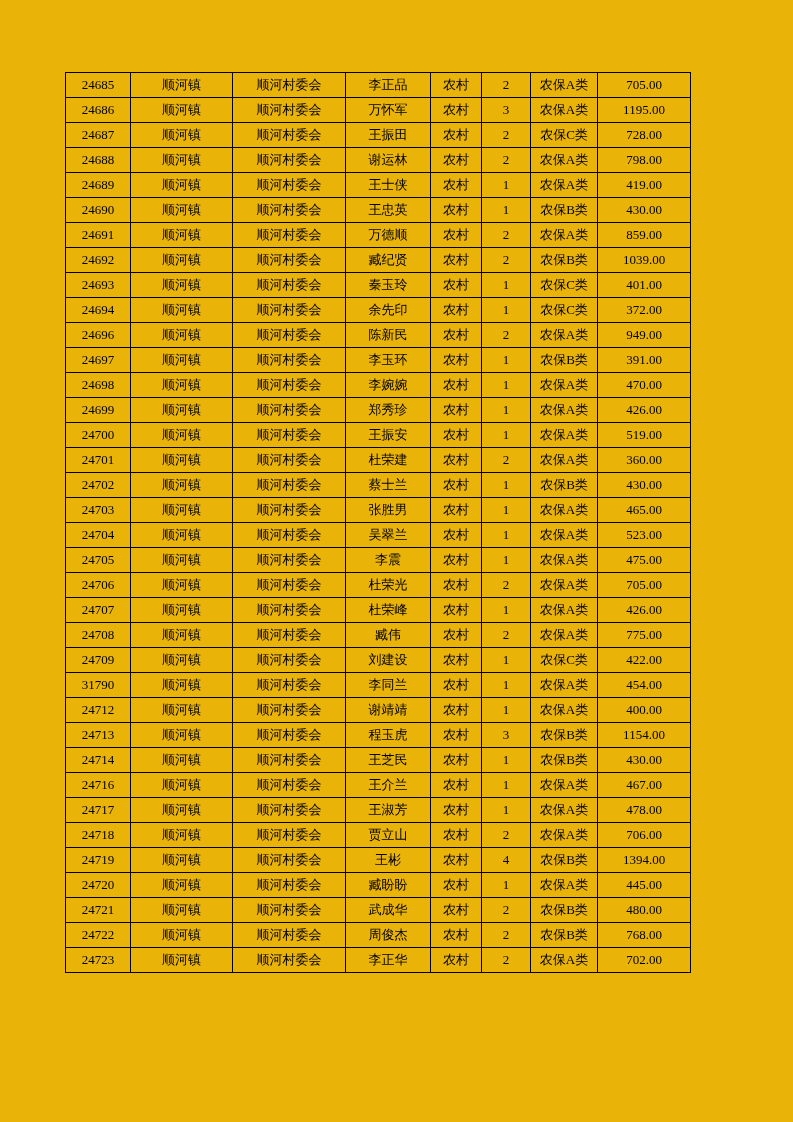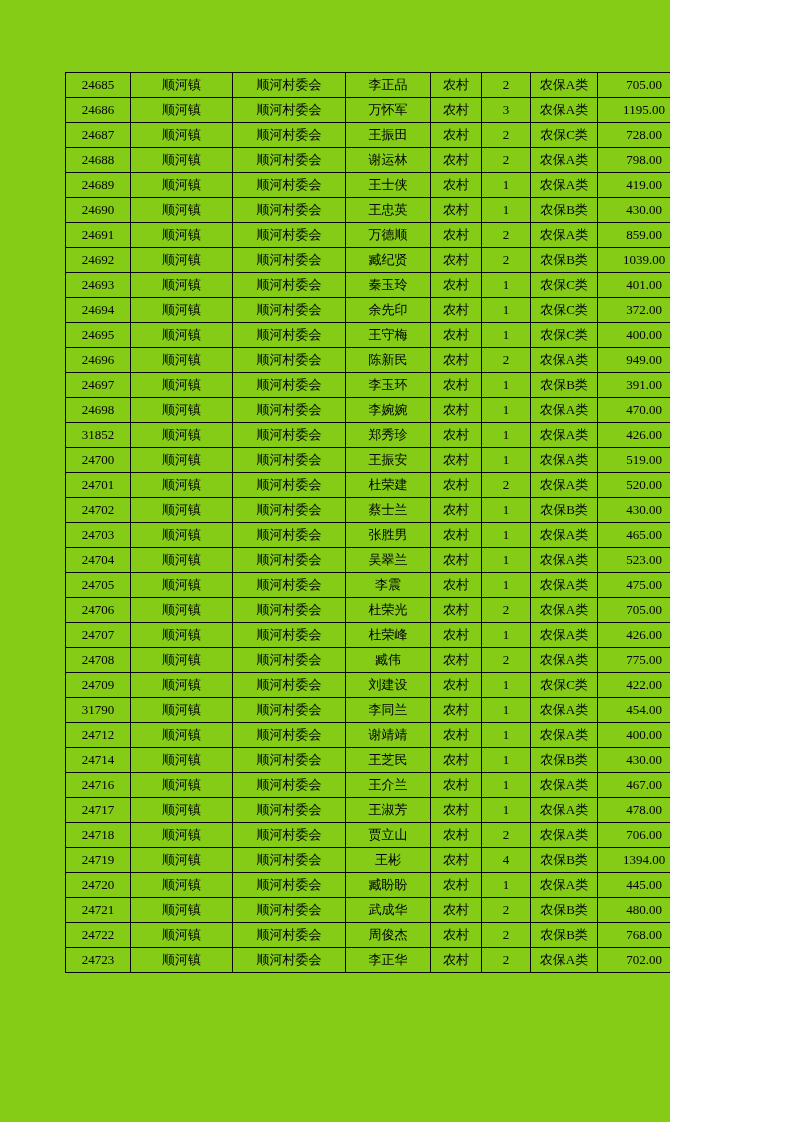--- a/index.html
+++ b/index.html
@@ -3,23 +3,23 @@
 <meta charset="utf-8">
 <style>
   html, body {
     margin: 0;
     padding: 0;
     background: #ffffff;
     font-family: "Liberation Serif", "DejaVu Serif", serif;
   }
   .page {
     position: relative;
-    width: 670px;
+    width: 793px;
     height: 1122px;
-    background: #84cc16;
+    background: #eab308;
     overflow: hidden;
   }
   table.records {
     position: absolute;
     left: 65px;
     top: 72px;
     border-collapse: collapse;
     table-layout: fixed;
     width: 625px;
   }
@@ -155,30 +155,20 @@
           <td>24694</td>
           <td>顺河镇</td>
           <td>顺河村委会</td>
           <td>余先印</td>
           <td>农村</td>
           <td>1</td>
           <td>农保C类</td>
           <td>372.00</td>
         </tr>
         <tr>
-          <td>24695</td>
-          <td>顺河镇</td>
-          <td>顺河村委会</td>
-          <td>王守梅</td>
-          <td>农村</td>
-          <td>1</td>
-          <td>农保C类</td>
-          <td>400.00</td>
-        </tr>
-        <tr>
           <td>24696</td>
           <td>顺河镇</td>
           <td>顺河村委会</td>
           <td>陈新民</td>
           <td>农村</td>
           <td>2</td>
           <td>农保A类</td>
           <td>949.00</td>
         </tr>
         <tr>
@@ -195,21 +185,21 @@
           <td>24698</td>
           <td>顺河镇</td>
           <td>顺河村委会</td>
           <td>李婉婉</td>
           <td>农村</td>
           <td>1</td>
           <td>农保A类</td>
           <td>470.00</td>
         </tr>
         <tr>
-          <td>31852</td>
+          <td>24699</td>
           <td>顺河镇</td>
           <td>顺河村委会</td>
           <td>郑秀珍</td>
           <td>农村</td>
           <td>1</td>
           <td>农保A类</td>
           <td>426.00</td>
         </tr>
         <tr>
           <td>24700</td>
@@ -222,21 +212,21 @@
           <td>519.00</td>
         </tr>
         <tr>
           <td>24701</td>
           <td>顺河镇</td>
           <td>顺河村委会</td>
           <td>杜荣建</td>
           <td>农村</td>
           <td>2</td>
           <td>农保A类</td>
-          <td>520.00</td>
+          <td>360.00</td>
         </tr>
         <tr>
           <td>24702</td>
           <td>顺河镇</td>
           <td>顺河村委会</td>
           <td>蔡士兰</td>
           <td>农村</td>
           <td>1</td>
           <td>农保B类</td>
           <td>430.00</td>
@@ -323,20 +313,30 @@
         </tr>
         <tr>
           <td>24712</td>
           <td>顺河镇</td>
           <td>顺河村委会</td>
           <td>谢靖靖</td>
           <td>农村</td>
           <td>1</td>
           <td>农保A类</td>
           <td>400.00</td>
+        </tr>
+        <tr>
+          <td>24713</td>
+          <td>顺河镇</td>
+          <td>顺河村委会</td>
+          <td>程玉虎</td>
+          <td>农村</td>
+          <td>3</td>
+          <td>农保B类</td>
+          <td>1154.00</td>
         </tr>
         <tr>
           <td>24714</td>
           <td>顺河镇</td>
           <td>顺河村委会</td>
           <td>王芝民</td>
           <td>农村</td>
           <td>1</td>
           <td>农保B类</td>
           <td>430.00</td>

